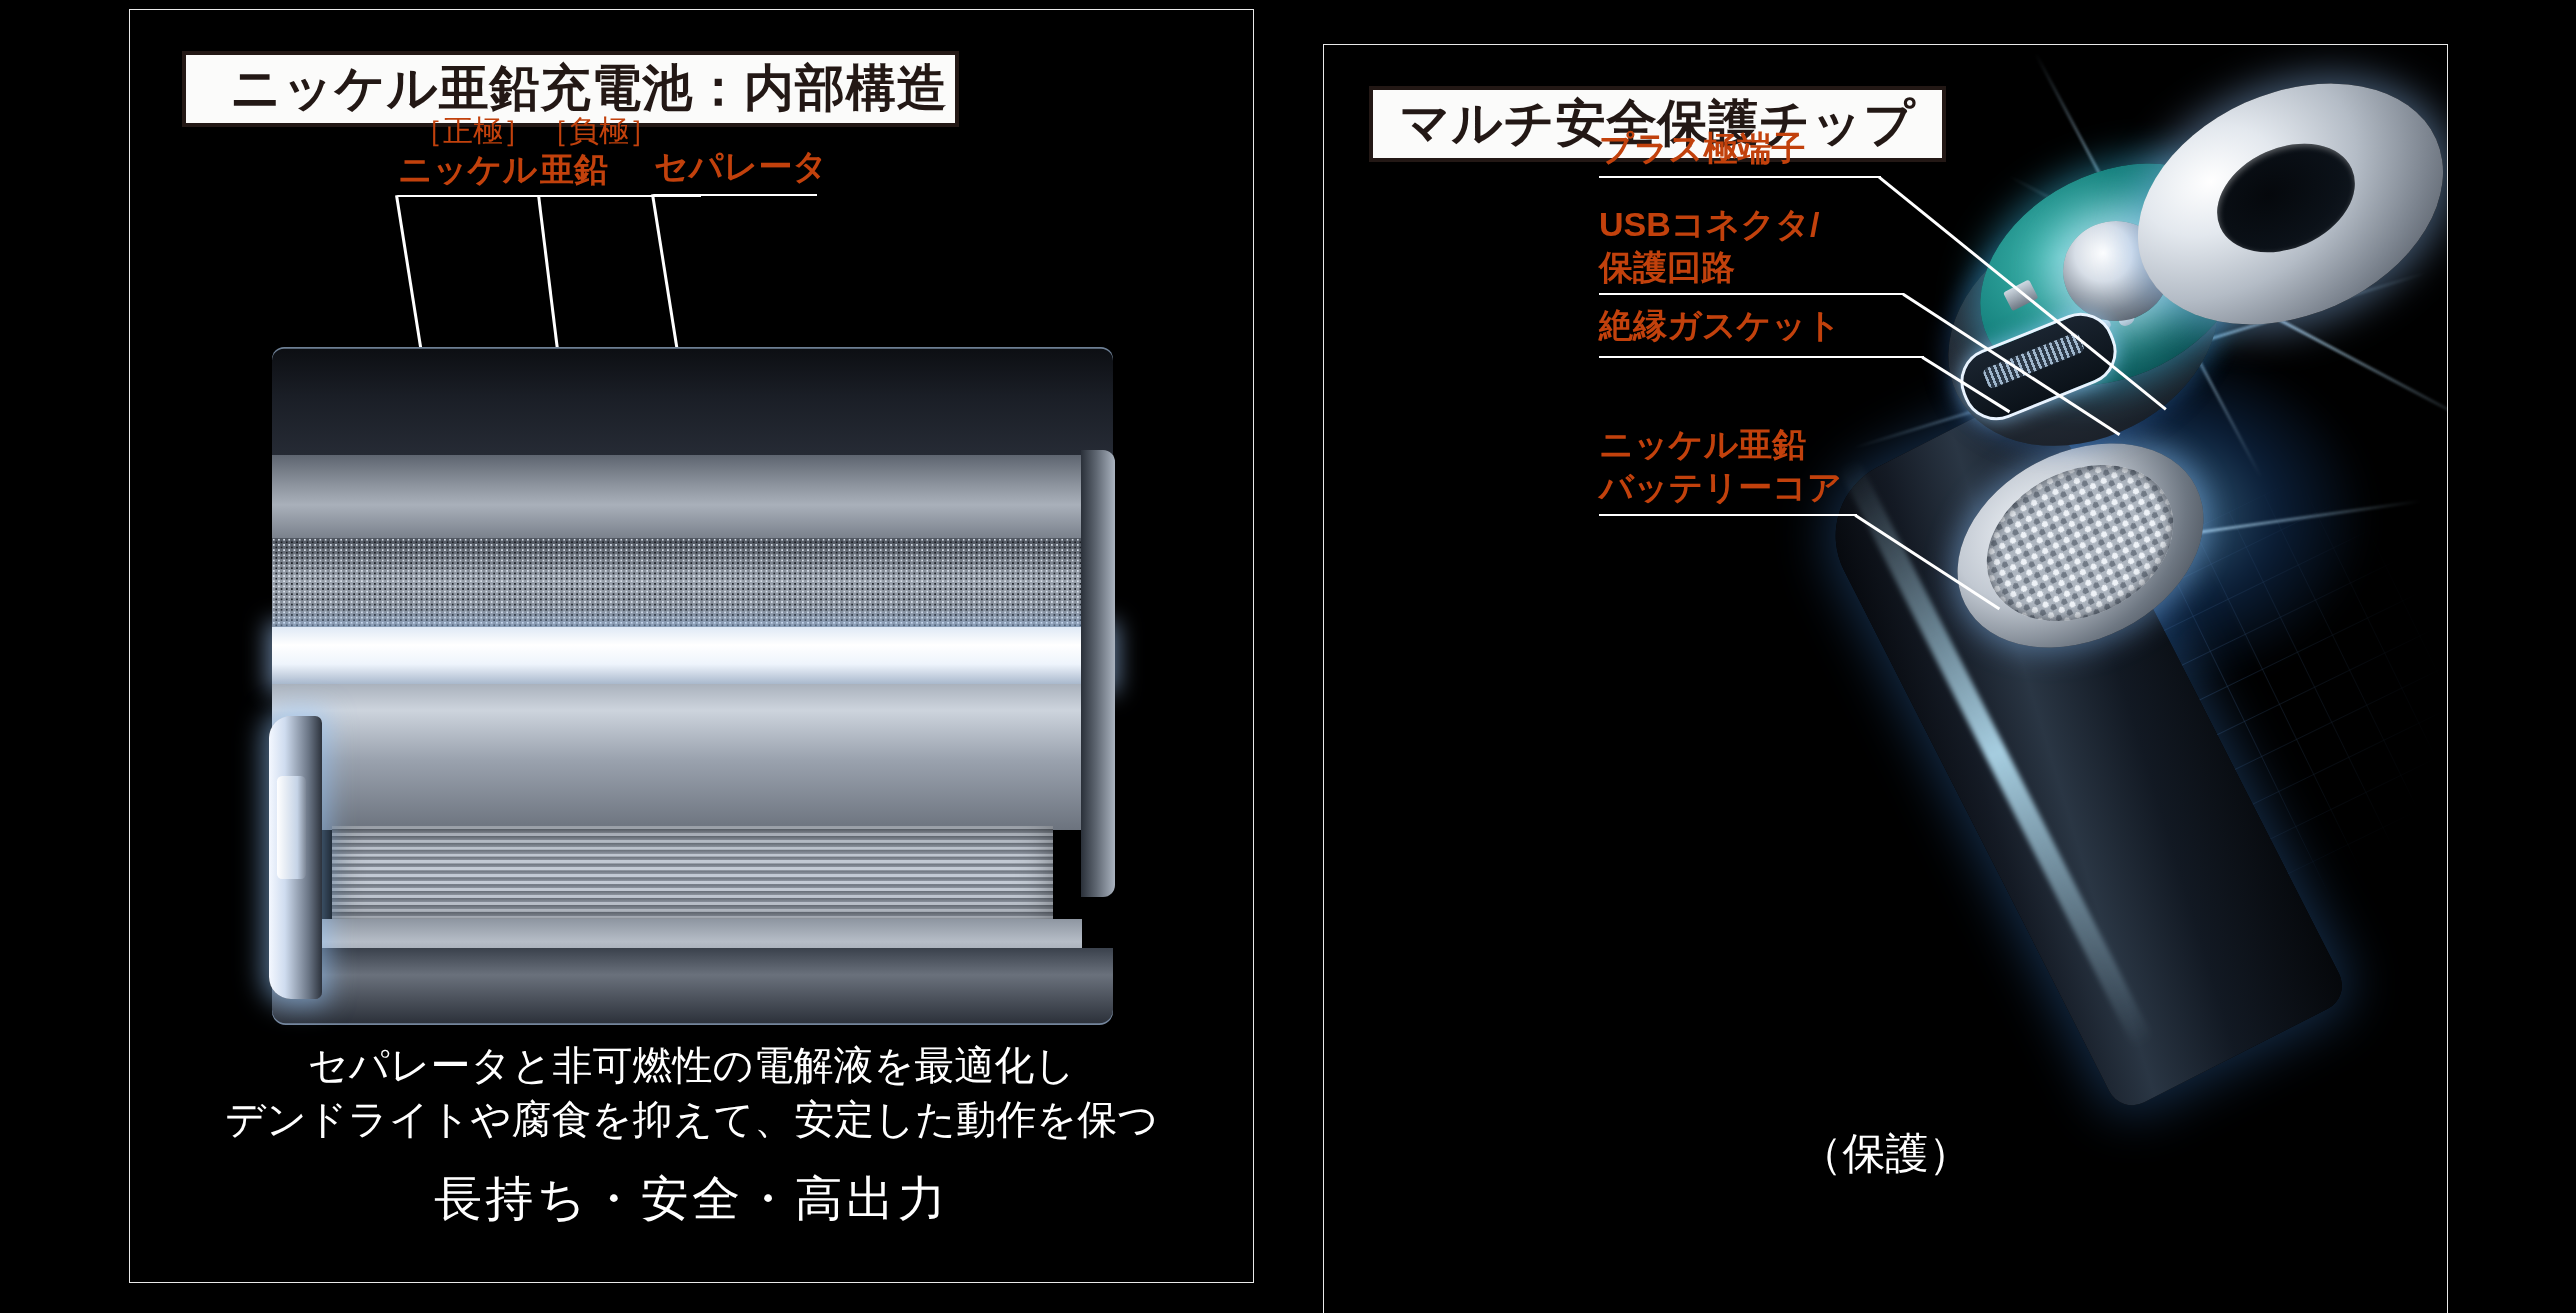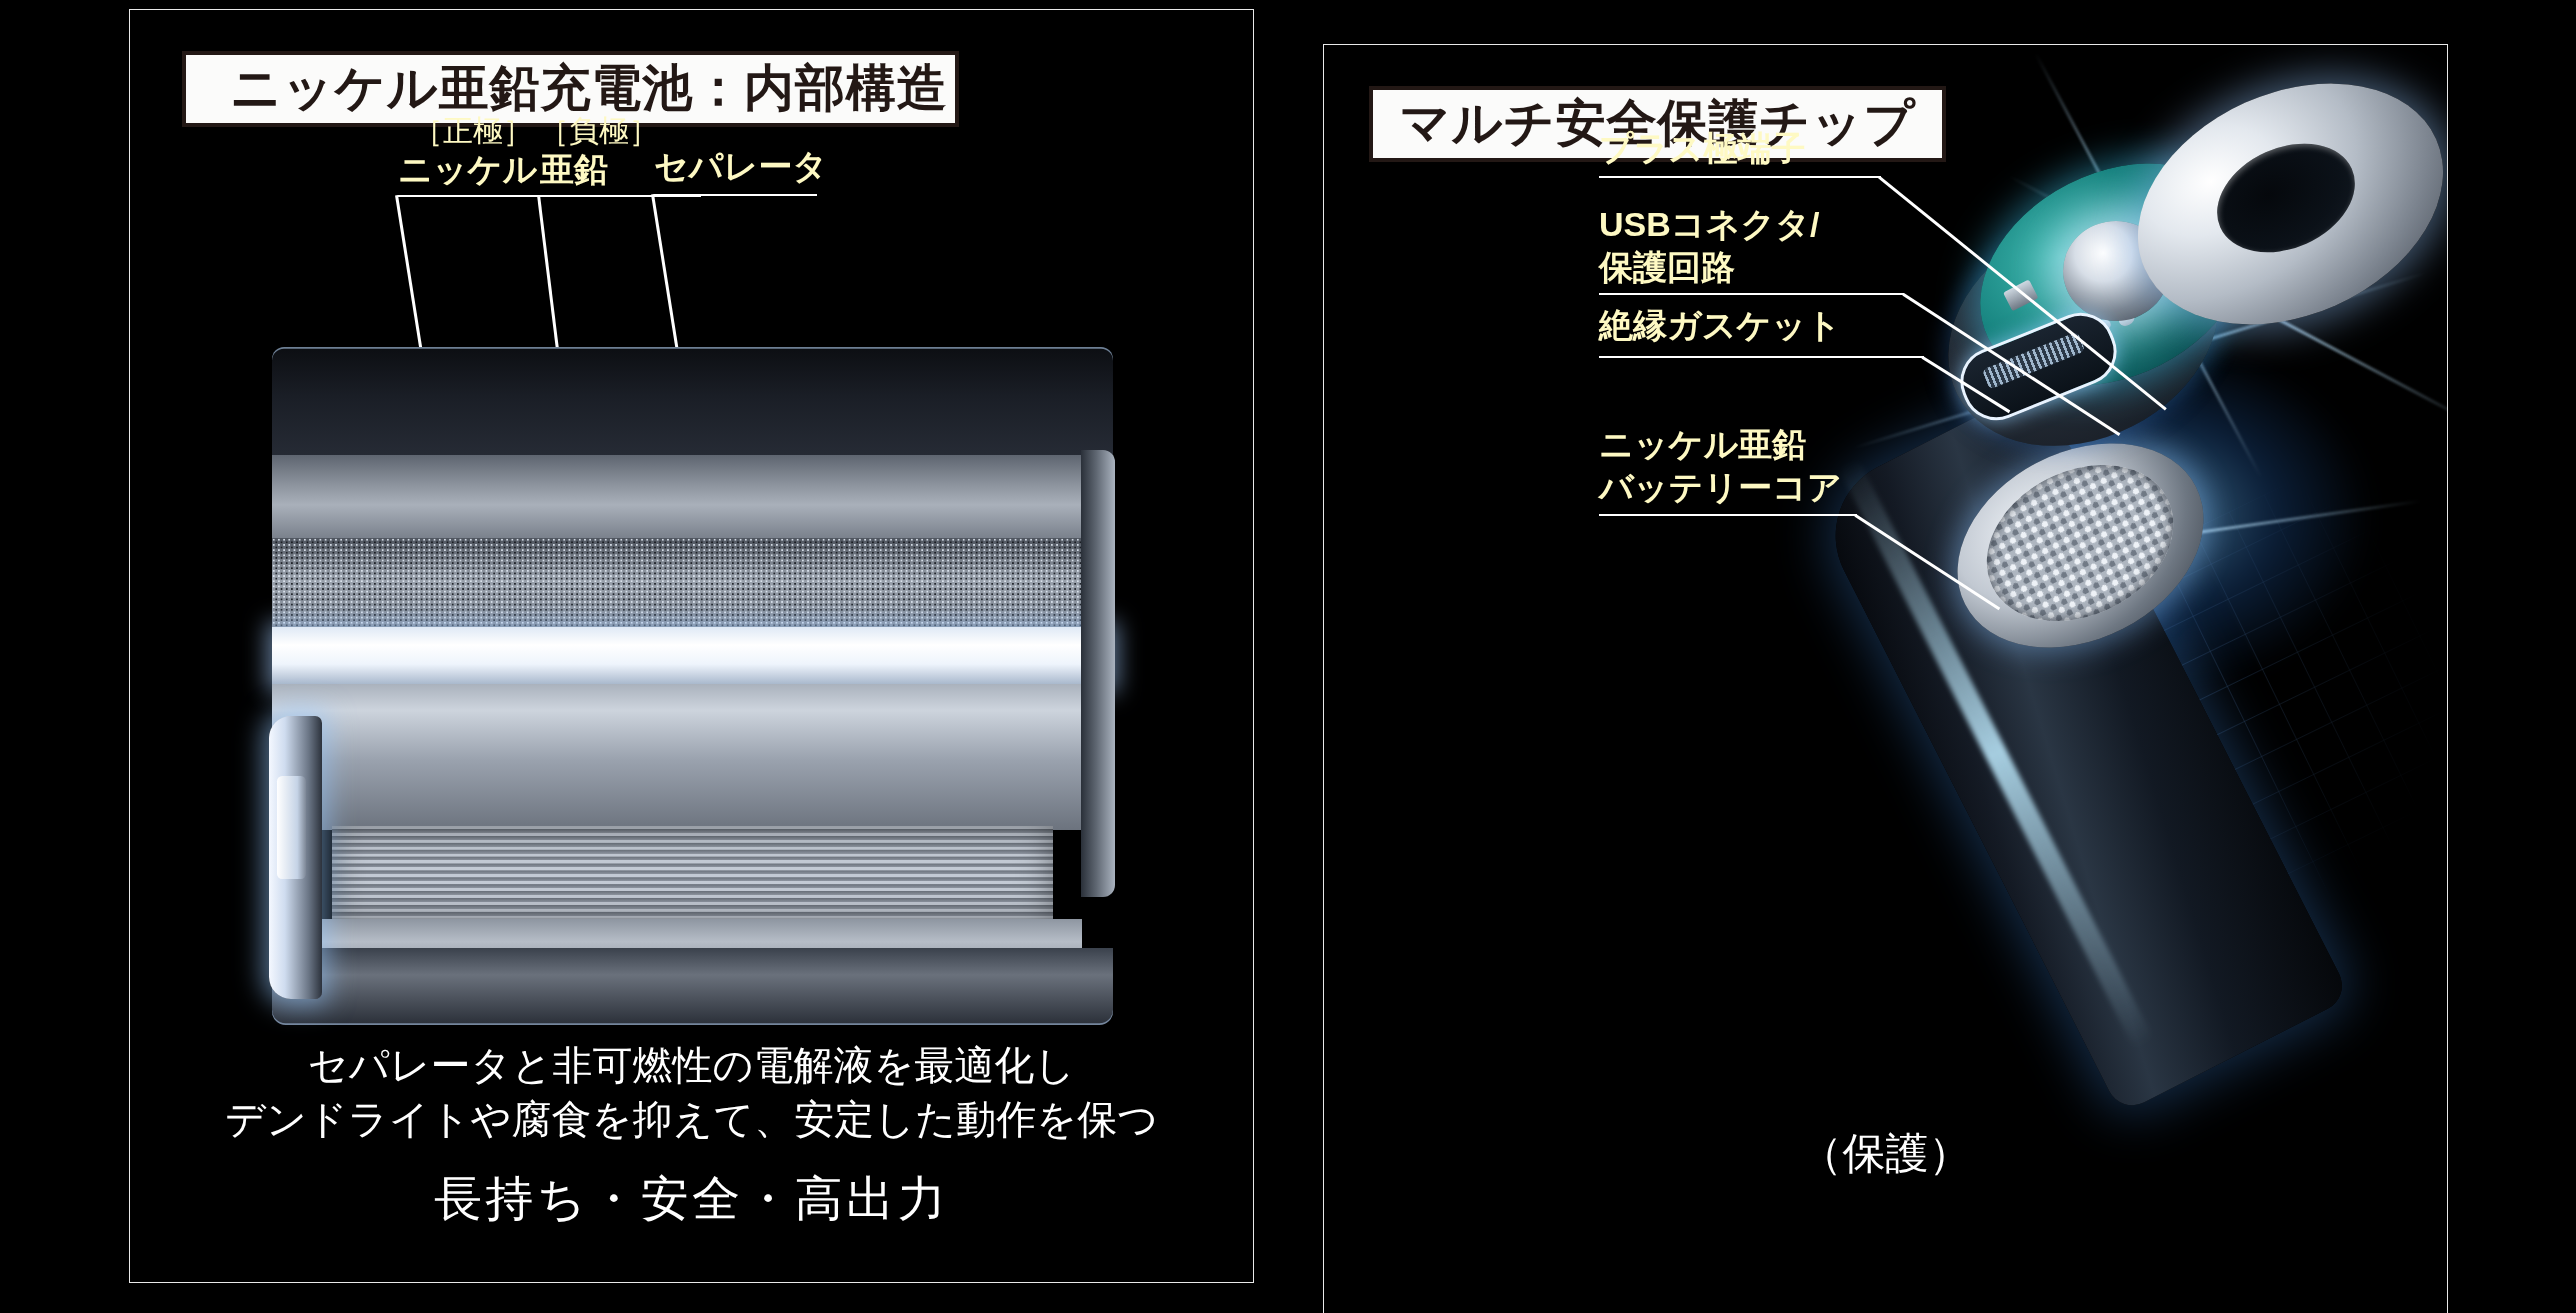--- a/index.html
+++ b/index.html
@@ -19,21 +19,21 @@
   
   .title-plate{position:absolute;background:#fbfbfa;border:4.3px solid #231815;
                box-sizing:border-box;display:flex;align-items:center;justify-content:center;}
   .title-plate span{color:#231815;font-weight:bold;letter-spacing:0.9px;white-space:nowrap;}
   #title-left {left:52px;top:41px;width:777px;height:76px;padding-left:37px;}
   #title-left span{font-size:50px;}
   #title-right{left:45px;top:41px;width:577px;height:76px;}
   #title-right span{font-size:50px;}
 
   
-  .callout{position:absolute;color:#fef9c3;font-weight:bold;line-height:1.18;white-space:pre;}
+  .callout{position:absolute;color:#c2410c;font-weight:bold;line-height:1.18;white-space:pre;}
   .callout.sub{font-weight:normal;}
   .lead-h{position:absolute;height:2.6px;background:#fff;}
   .lead-d{position:absolute;transform-origin:0 0;height:2.6px;background:#fff;}
 
   
   #cell-art{position:absolute;left:142px;top:337px;width:841px;height:678px;}
   #cell-glow{position:absolute;left:-60px;top:-60px;width:962px;height:799px;
     background:radial-gradient(ellipse 52% 48% at 50% 50%,
        rgba(150,195,255,.55) 0%, rgba(86,140,220,.34) 32%,
        rgba(32,62,120,.20) 55%, rgba(0,0,0,0) 76%);

